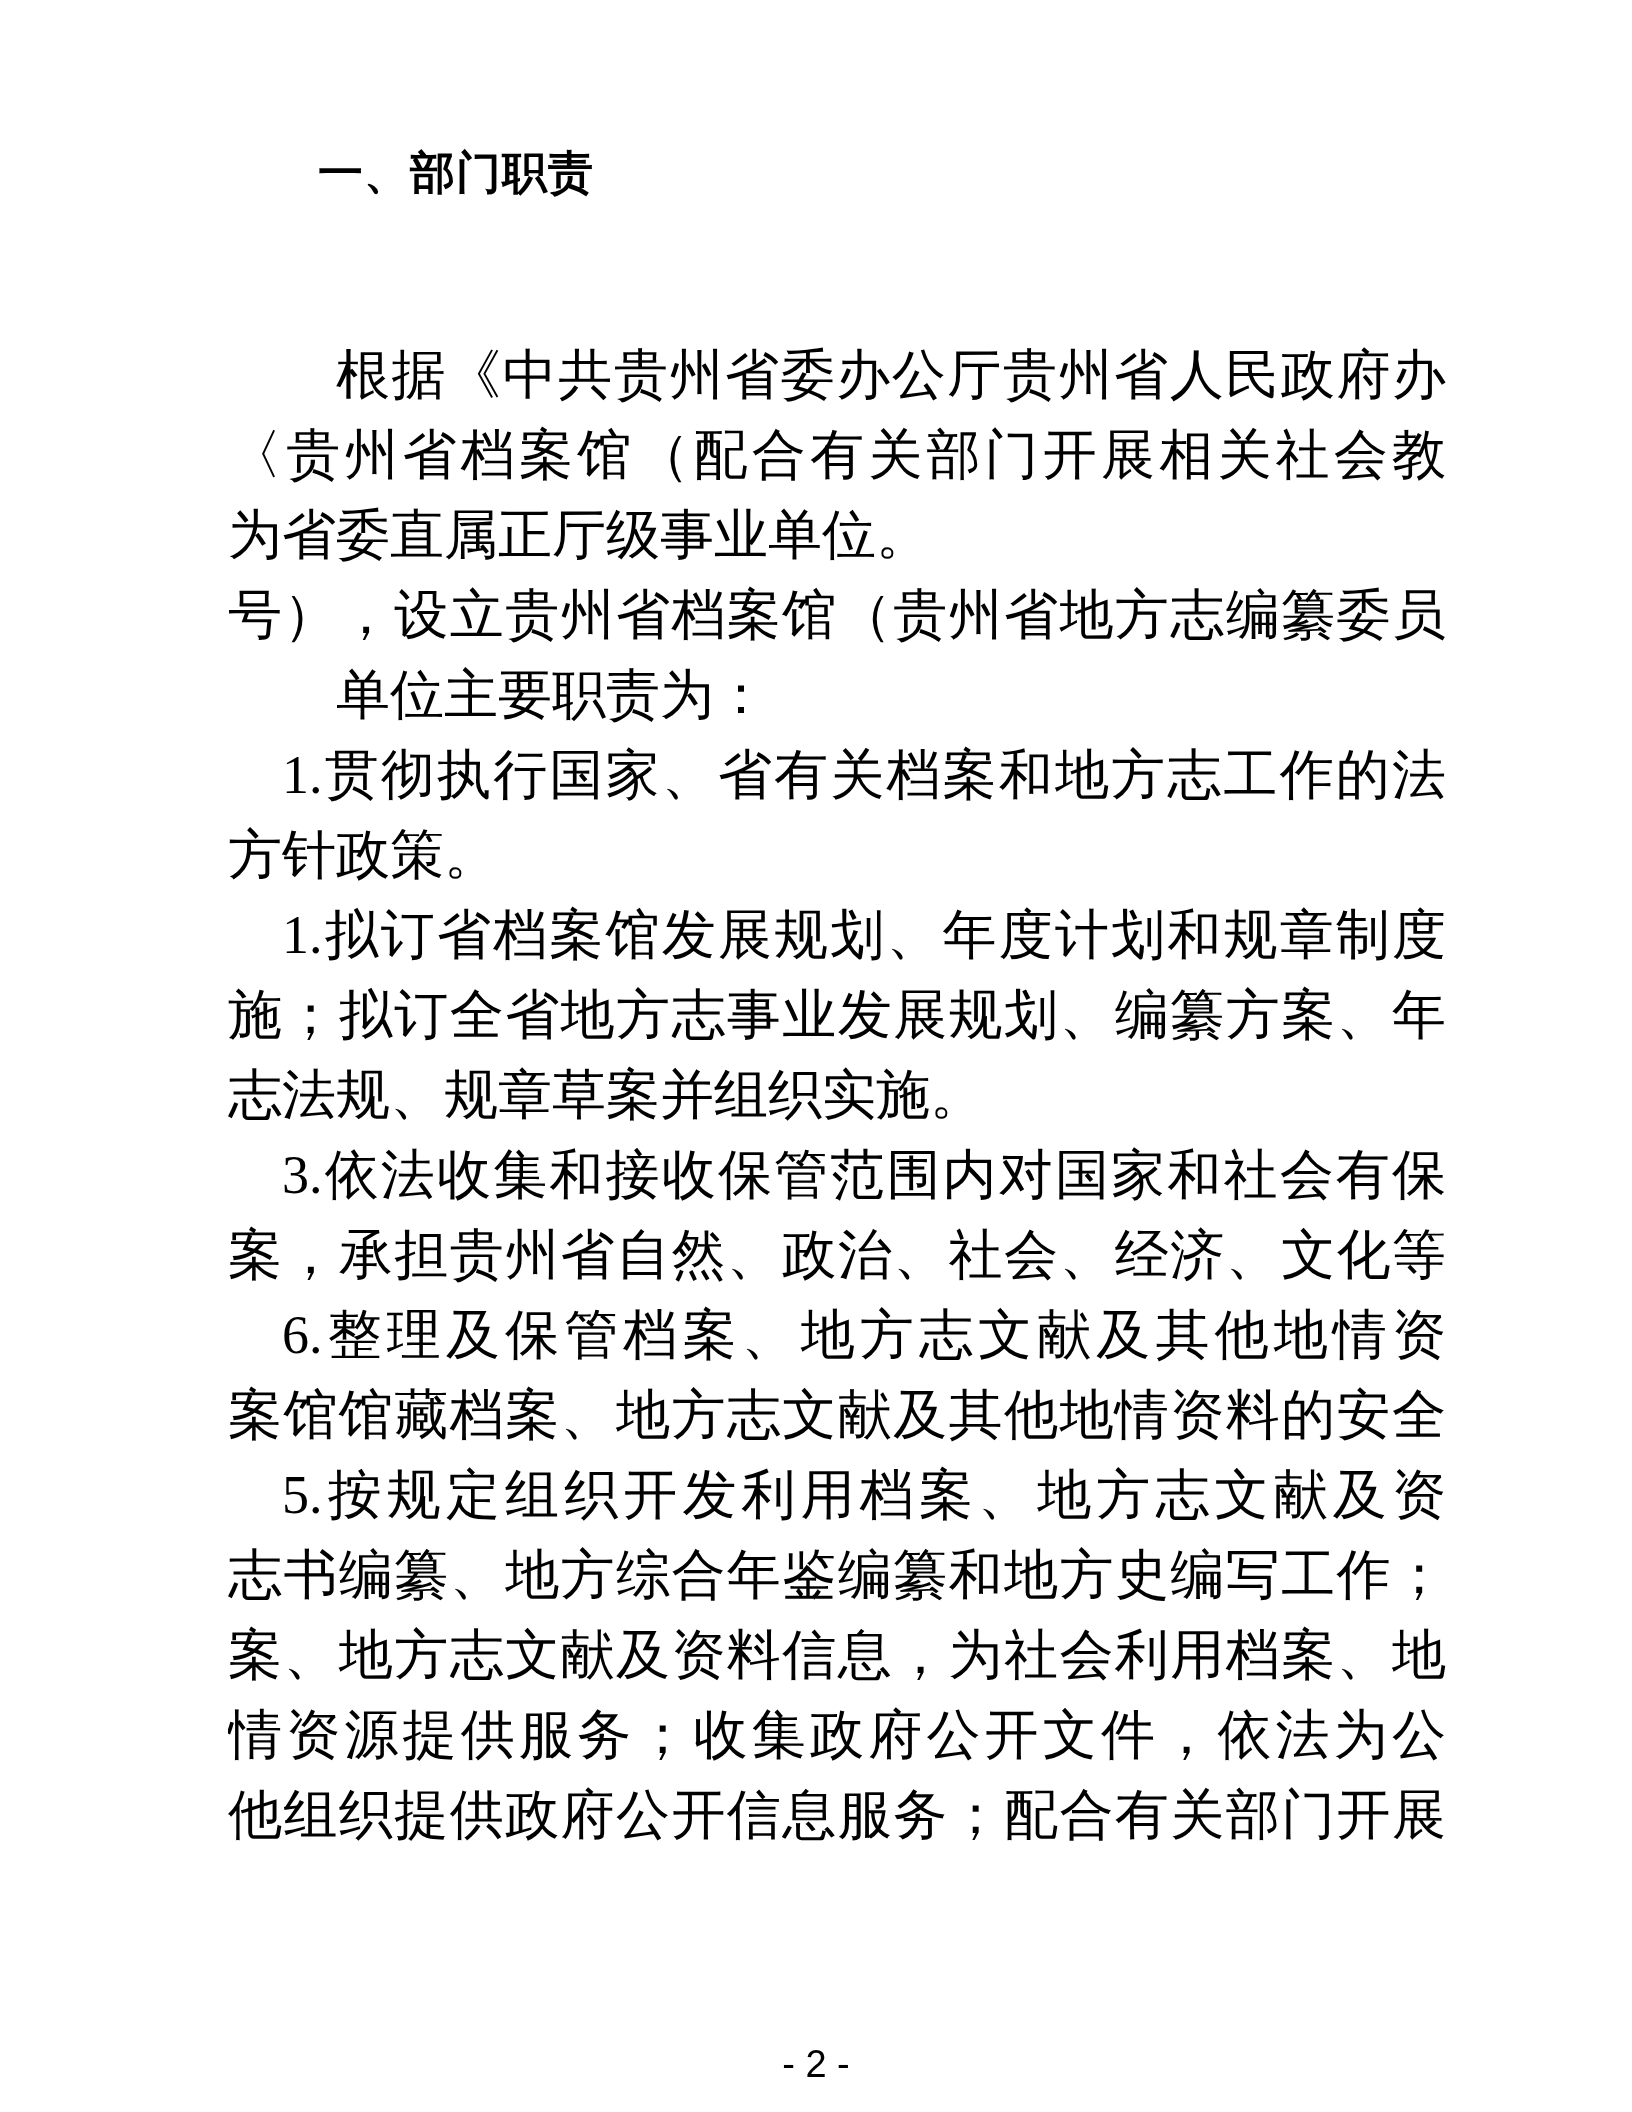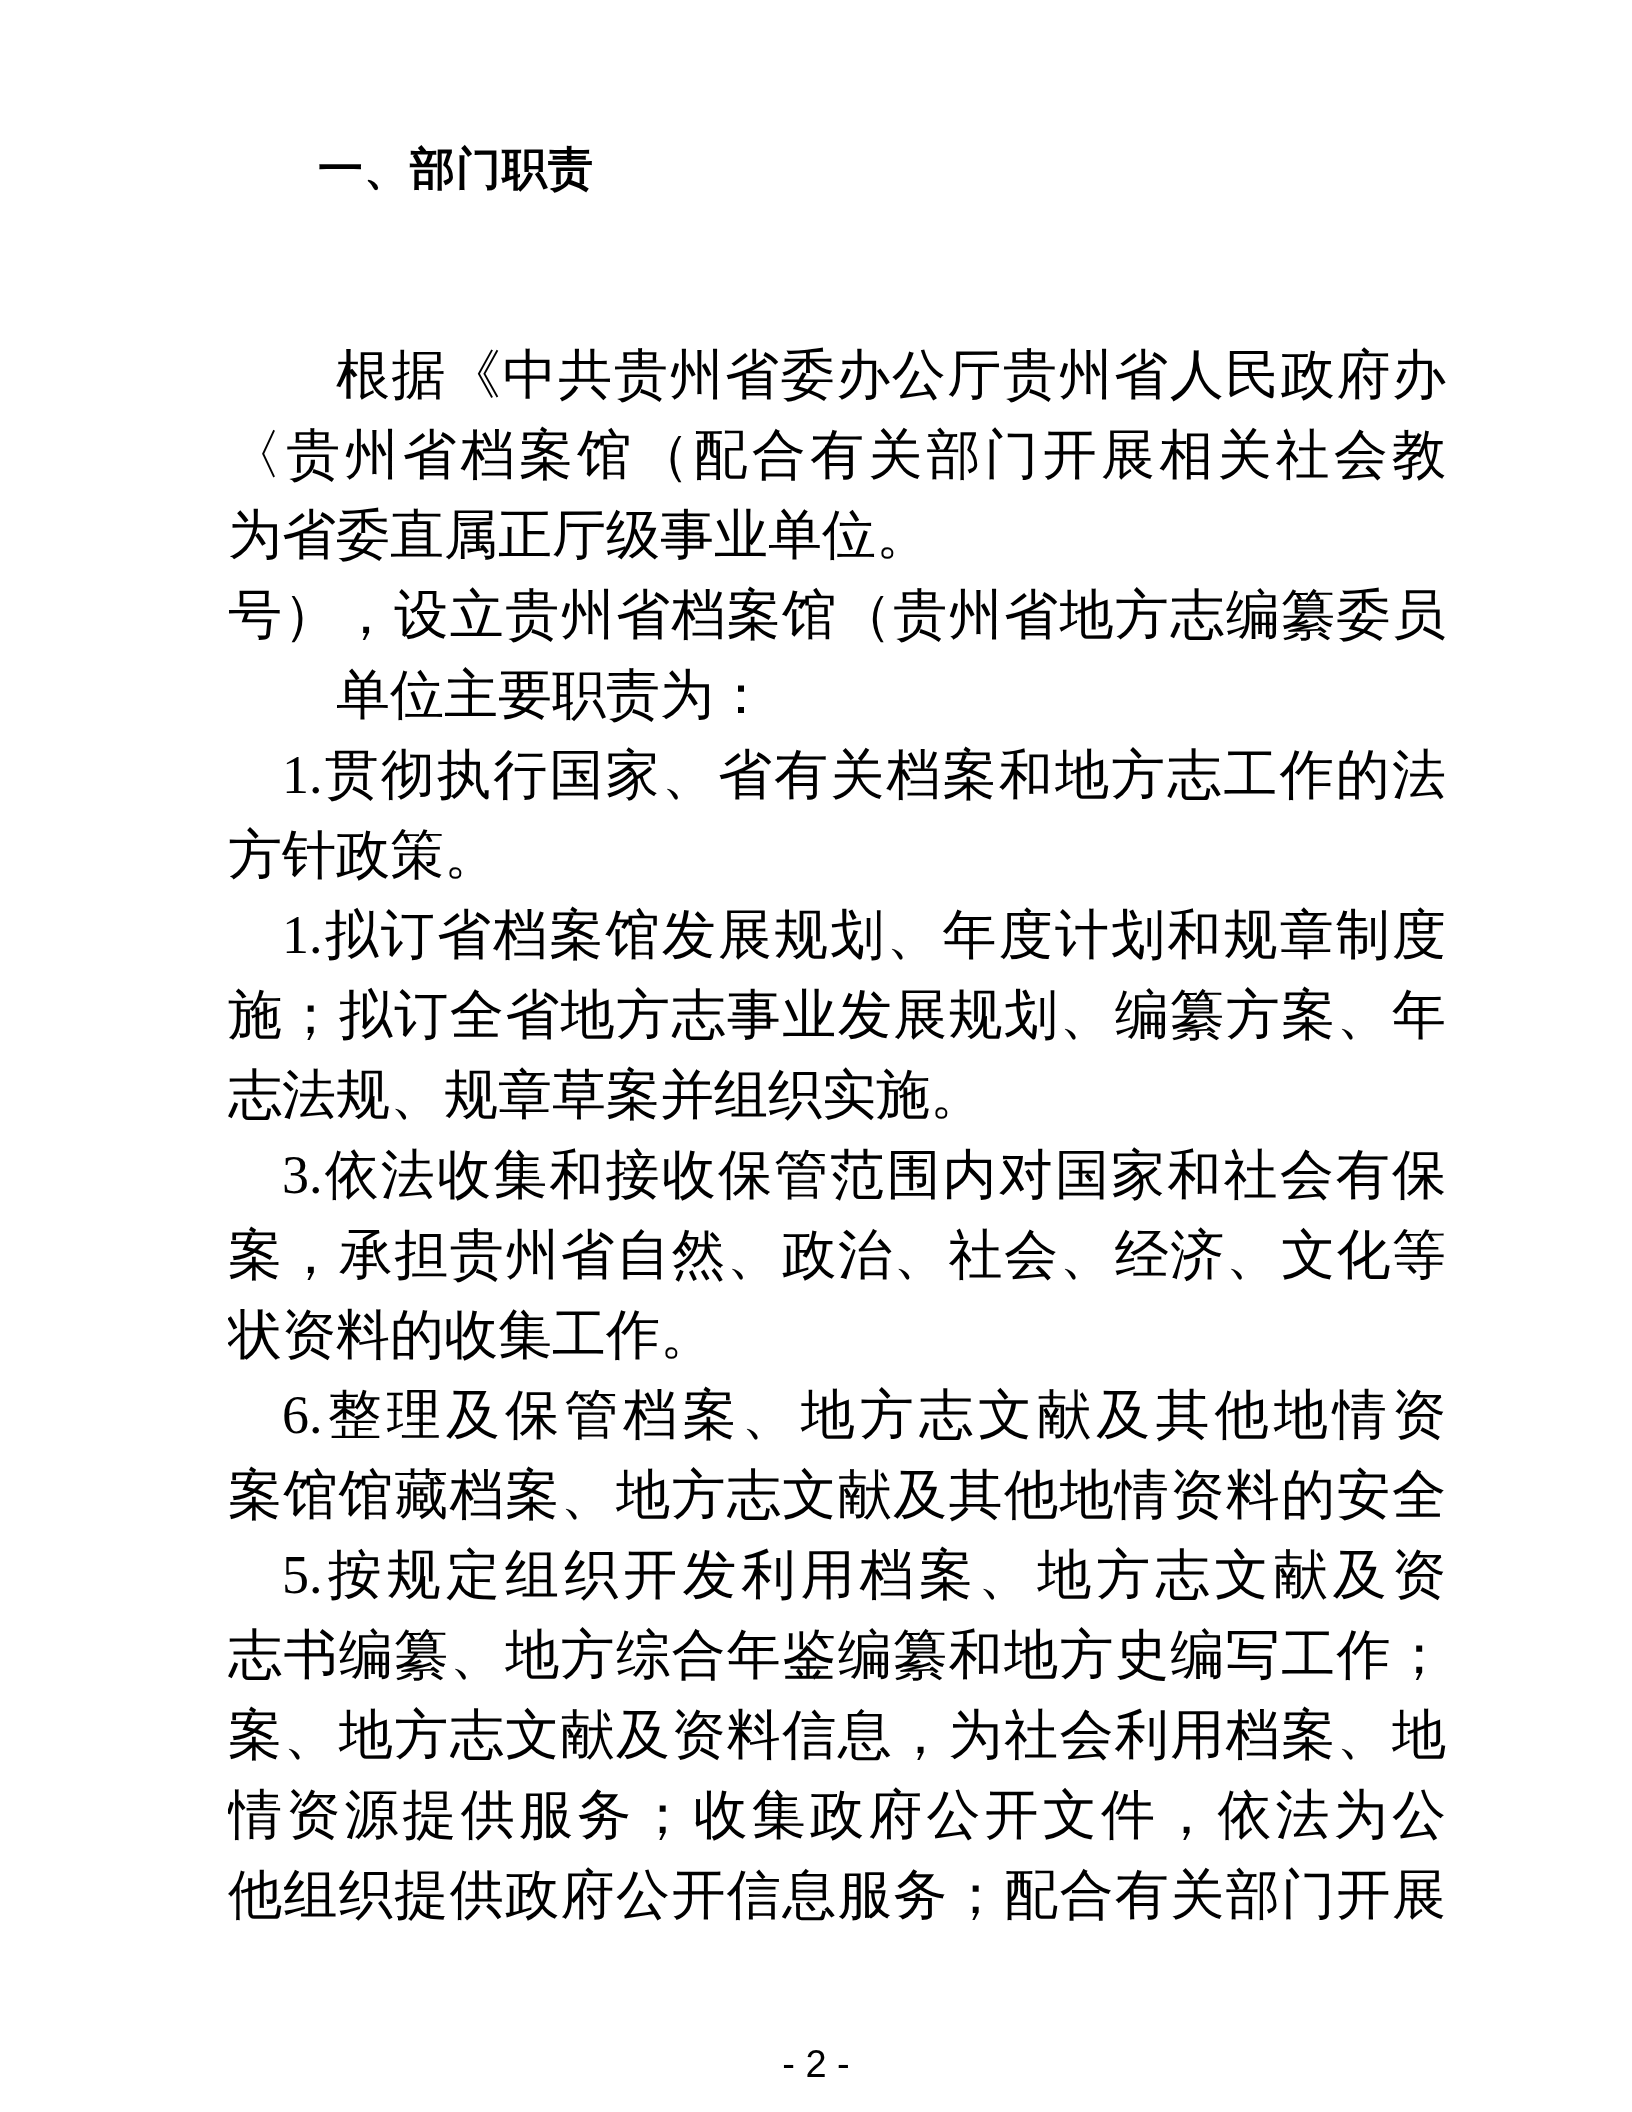--- a/index.html
+++ b/index.html
@@ -14,21 +14,21 @@
   }
   .content {
     position: absolute;
     left: 228px;
     top: 0;
     width: 1218px;
   }
   .heading {
     margin: 0;
     padding-top: 141px;
-    font-family: Liberation Mono, monospace;
+    font-family: Liberation Sans, sans-serif;
     font-weight: 700;
     font-size: 45px;
     line-height: 64px;
     color: #000;
     text-indent: 2em;
     letter-spacing: 1px;
   }
   .doc-body {
     margin-top: 130px;
     font-family: "Liberation Serif", serif;
@@ -71,21 +71,20 @@
         <div class="line short">为省委直属正厅级事业单位。</div>
         <div class="line">号），设立贵州省档案馆（贵州省地方志编纂委员会办公室），</div>
         <div class="line indent2 short">单位主要职责为：</div>
         <div class="line indent1">1.贯彻执行国家、省有关档案和地方志工作的法律、法规和</div>
         <div class="line short">方针政策。</div>
         <div class="line indent1">1.拟订省档案馆发展规划、年度计划和规章制度并组织实</div>
         <div class="line">施；拟订全省地方志事业发展规划、编纂方案、年度计划及地方</div>
         <div class="line short">志法规、规章草案并组织实施。</div>
         <div class="line indent1">3.依法收集和接收保管范围内对国家和社会有保存价值的档</div>
         <div class="line">案，承担贵州省自然、政治、社会、经济、文化等方面历史与现</div>
-        <div class="line short">状资料的收集工作。</div>
         <div class="line indent1">6.整理及保管档案、地方志文献及其他地情资料，承担省档</div>
         <div class="line short">案馆馆藏档案、地方志文献及其他地情资料的安全责任。</div>
         <div class="line indent1">5.按规定组织开发利用档案、地方志文献及资料；组织地方</div>
         <div class="line">志书编纂、地方综合年鉴编纂和地方史编写工作；按规定发布档</div>
         <div class="line">案、地方志文献及资料信息，为社会利用档案、地方志文献、地</div>
         <div class="line">情资源提供服务；收集政府公开文件，依法为公民、法人或者其</div>
         <div class="line">他组织提供政府公开信息服务；配合有关部门开展相关社会教育</div>
       </div>
   </div>
   <div class="footer">- 2 -</div>

